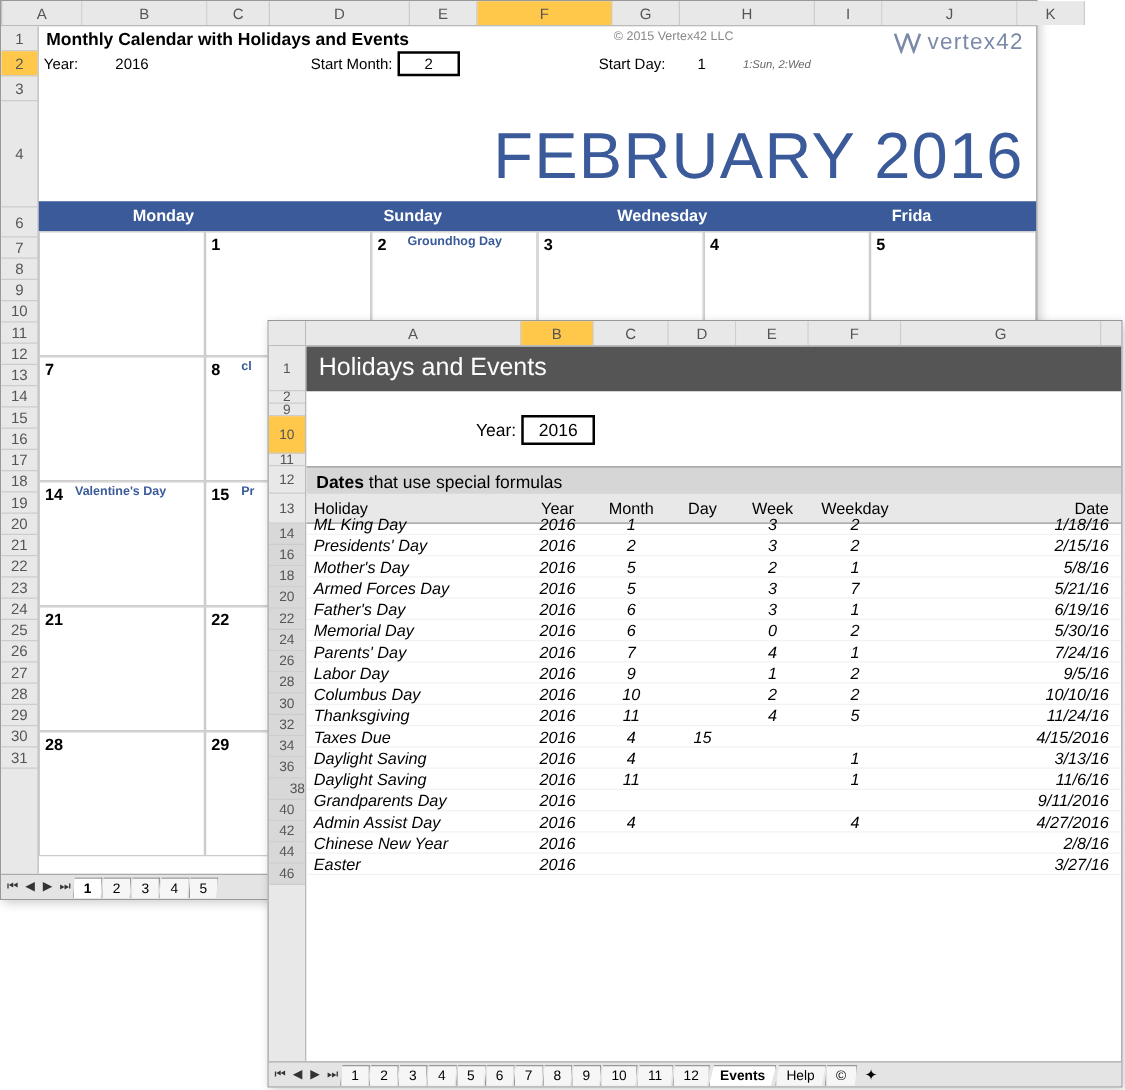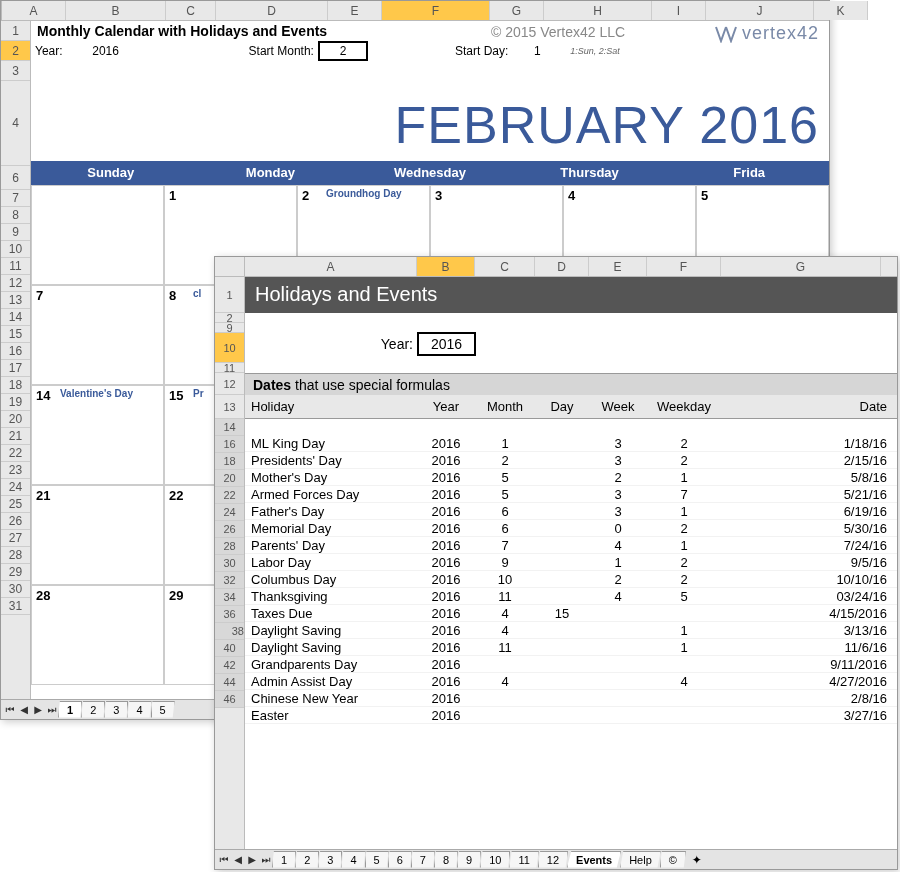--- a/index.html
+++ b/index.html
@@ -27,21 +27,21 @@
   .col-head { flex: none; text-align: center; line-height: 20px; color: #555; border-right: 1px solid #ccc; background:#e8e8e8;}
   .col-head.selected, .row-head.selected { background: #ffc84a; }
 
   .sheet-body { display: flex; height: calc(100% - 40px); overflow: hidden; }
   .row-headers { width: 30px; background: #e8e8e8; border-right: 1px solid #bbb; flex: none;}
   .row-head { height: 17px; text-align: center; line-height: 17px; color:#555; border-bottom: 1px solid #ccc;}
   .cells { flex: 1; position: relative;}
 
   
   .cal-title-row { position:absolute; top:0; left:0; right:0; height:20px; padding:2px 6px; font-weight:bold; font-size:14px; display:flex; align-items:center;}
-  .cal-copyright { position:absolute; top:3px; left:460px; font-size:14px; color:#888;}
+  .cal-copyright { position:absolute; top:3px; left:460px; font-size:10px; color:#888;}
   .logo { position:absolute; top:2px; right:10px; font-size:18px; color:#7a8aa8; letter-spacing:1px; display:flex; align-items:center; gap:4px;}
   .logo svg { flex:none;}
   .row2 { position:absolute; top:20px; left:0; right:0; height:20px; display:flex; align-items:center;}
   .row2 .lbl { margin-left:4px; font-size:12px;}
   .row2 .val-box { border:1px solid #333; padding:1px 10px; margin-left:4px; font-size:12px; text-align:center; min-width:50px;}
   .row2 .selected-cell { border:2px solid #000; }
   .hint { margin-left:8px; font-size:9px; font-style:italic; color:#666;}
   .banner { position:absolute; top:60px; left:0; right:0; bottom:0; }
   .month-title { text-align:right; font-size:52px; color:#3a5a9a; letter-spacing:1px; padding:14px 10px 6px 0; font-weight:400;}
   .day-header-row { display:flex; background:#3a5a9a; color:#fff; font-weight:bold; height:24px;}
@@ -56,21 +56,21 @@
   .w2 .row-head { height:17px; font-size:11px;}
   .w2cells { position:relative; flex:1; overflow:hidden;}
   .year-row { position:absolute; top:52px; left:0; right:0; height:30px; display:flex; align-items:center;}
   .year-row .lbl { width:172px; text-align:right; padding-right:4px; font-size:14px;}
   .year-row .box { border:2px solid #000; padding:2px 12px; font-size:14px;}
   .section-head { position:absolute; top:96px; left:0; right:0; background:#d6d6d6; border-top:1px solid #999;border-bottom:1px solid #999; padding:3px 8px; font-size:14px;}
   .section-head b{font-weight:bold;}
   .tbl-head-row { position:absolute; top:118px; left:0; right:0; height:24px; background:#e8e8e8; border-bottom:1px solid #999; display:flex; align-items:center; font-size:13px;}
   .col { padding:0 6px;}
   .c-hol{width:172px;} .c-yr{width:58px;text-align:center;} .c-mo{width:60px;text-align:center;} .c-dy{width:54px;text-align:center;} .c-wk{width:58px;text-align:center;} .c-wd{width:74px;text-align:center;} .c-dt{flex:1;text-align:right;padding-right:10px;}
-  .data-rows { position:absolute; top:158px; left:0; right:0;}
+  .data-rows { position:absolute; top:134px; left:0; right:0;font-style:italic;}
   .data-row { display:flex; height:17px; align-items:center; font-size:13px; border-bottom:1px solid #f2f2f2;}
 
   .tabs { position:absolute; bottom:0; left:0; right:0; height:20px; background:#e4e4e4; display:flex; align-items:center; border-top:1px solid #aaa; padding-left:2px;}
   .tabs .nav-btn { width:14px; height:14px; text-align:center; line-height:14px; color:#333; font-size:10px; cursor:pointer;}
   .tab { padding:2px 8px; border:1px solid #999; border-bottom:none; background:#f6f6f6; margin-left:-1px; font-size:11px; border-radius:0 0 0 0; position:relative; cursor:pointer;}
   .tab.torn { clip-path: polygon(8% 0,100% 0,92% 100%,0 100%);}
   .tab.active { background:#fff; font-weight:bold;}
   .tab-extra { margin-left:6px; font-size:12px;}
   .w2-row-heads .row-head.stripe { background:#d8d8d8;}
 </style>
@@ -136,31 +136,30 @@
         <svg width="24" height="18" viewBox="0 0 24 18">
           <path d="M2 2 L7 16 L12 2 M12 2 L17 16 L22 2" stroke="#7a8aa8" stroke-width="2" fill="none"></path>
         </svg>
         <span>vertex42</span>
       </div>
       <div class="row2">
         <span class="lbl">Year:</span>
         <span class="val-box" style="border:none;margin-left:18px;">2016</span>
         <span class="lbl" style="margin-left:118px;">Start Month:</span>
         <span class="val-box selected-cell">2</span>
-        <span class="lbl" style="margin-left:87px;">Start Day:</span>
+        <span class="lbl" style="margin-left:111px;">Start Day:</span>
         <span class="val-box" style="border:none;">1</span>
-        <span class="hint">1:Sun, 2:Sat</span>
+        <span class="hint">1:Sun, 2:Wed</span>
       </div>
       <div class="banner">
         <div class="month-title">FEBRUARY 2016</div>
         <div class="day-header-row" id="w1-day-heads">
+            <div class="day-header">Monday</div>
             <div class="day-header">Sunday</div>
-            <div class="day-header">Monday</div>
             <div class="day-header">Wednesday</div>
-            <div class="day-header">Thursday</div>
             <div class="day-header">Frida</div>
           </div>
         <div class="cal-grid" id="w1-cal-grid">
             <div class="cal-cell">
               <div class="num"></div>
             </div>
             <div class="cal-cell">
               <div class="num">1</div>
             </div>
             <div class="cal-cell">
@@ -404,21 +403,21 @@
             <div class="col c-wd">2</div>
             <div class="col c-dt">10/10/16</div>
           </div>
           <div class="data-row">
             <div class="col c-hol">Thanksgiving</div>
             <div class="col c-yr">2016</div>
             <div class="col c-mo">11</div>
             <div class="col c-dy"></div>
             <div class="col c-wk">4</div>
             <div class="col c-wd">5</div>
-            <div class="col c-dt">03/24/16</div>
+            <div class="col c-dt">11/24/16</div>
           </div>
           <div class="data-row">
             <div class="col c-hol">Taxes Due</div>
             <div class="col c-yr">2016</div>
             <div class="col c-mo">4</div>
             <div class="col c-dy">15</div>
             <div class="col c-wk"></div>
             <div class="col c-wd"></div>
             <div class="col c-dt">4/15/2016</div>
           </div>

